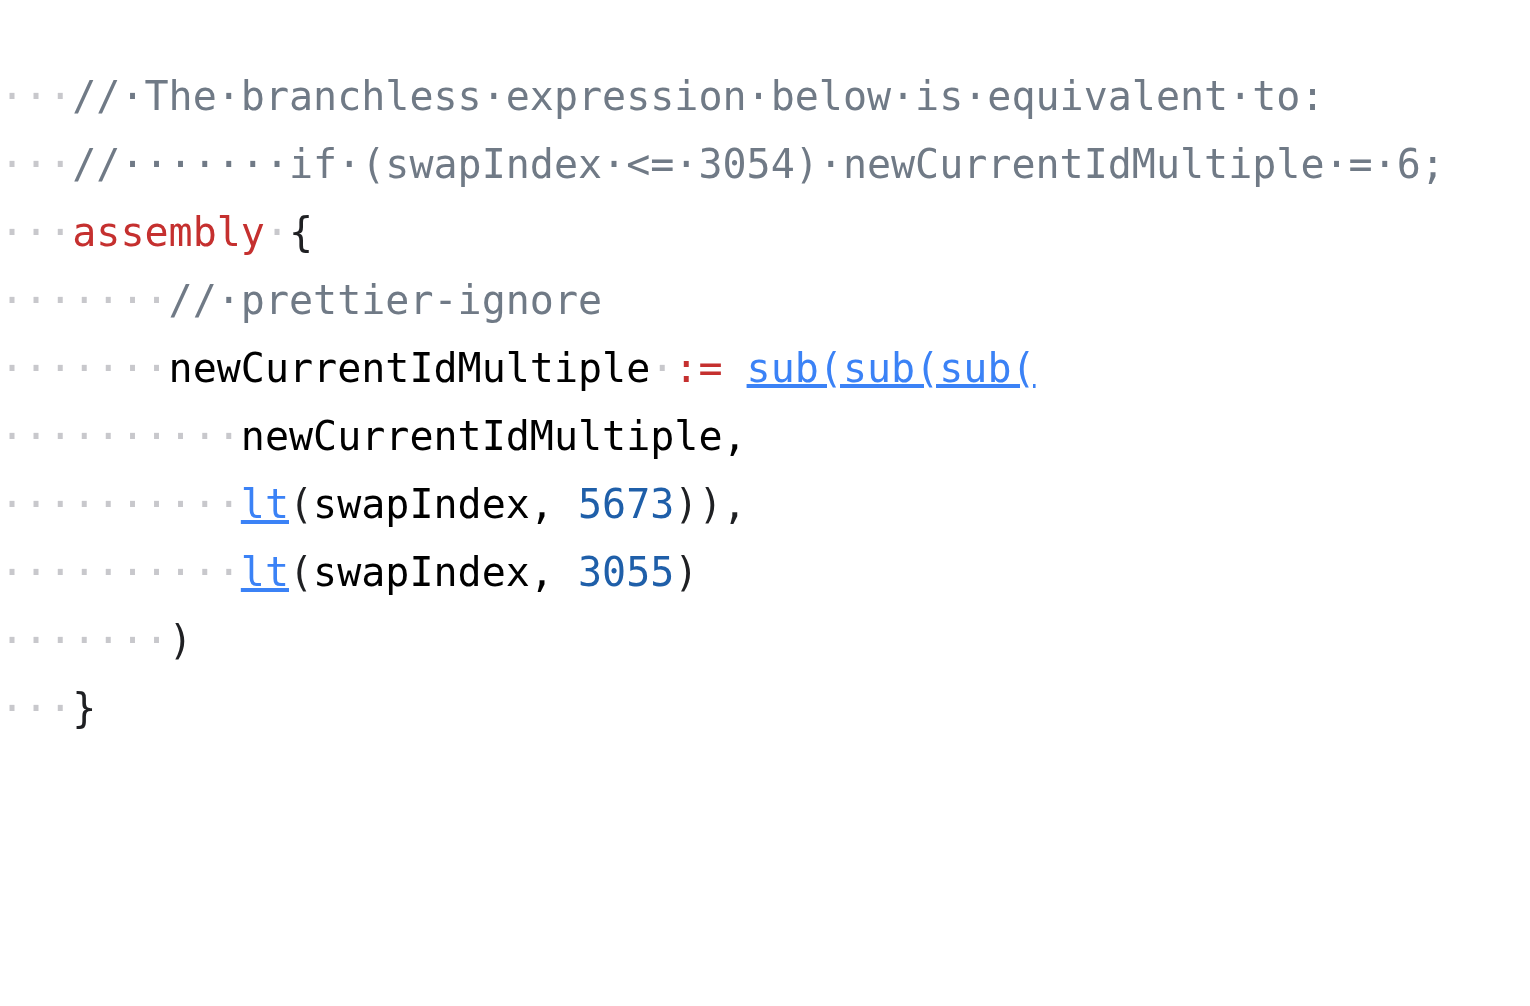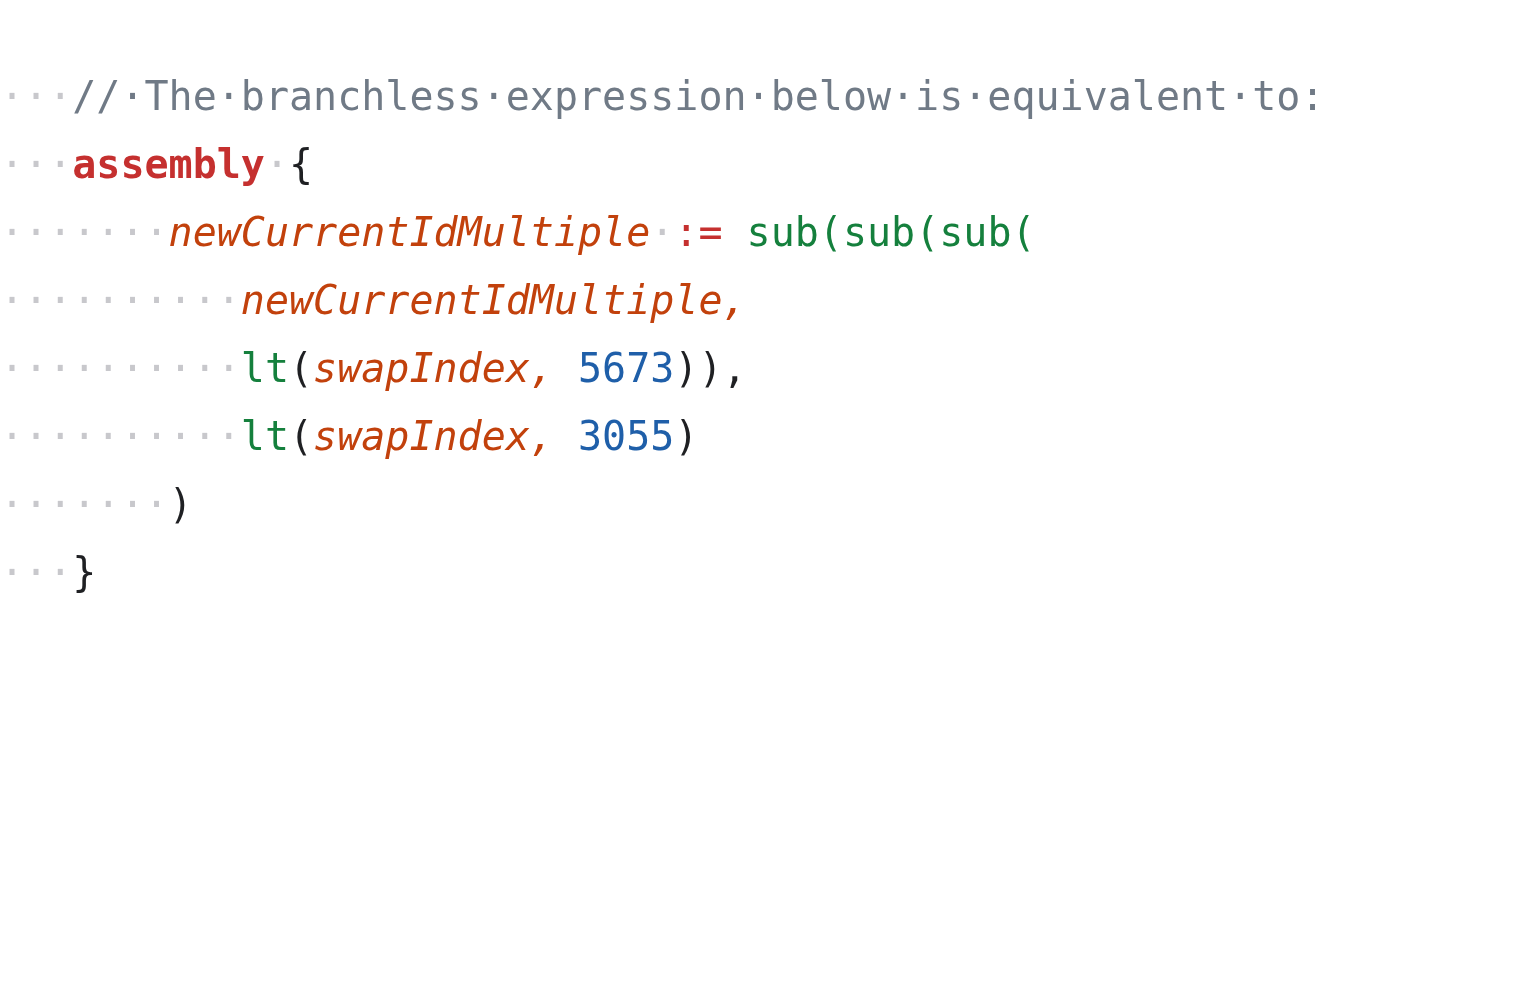--- a/index.html
+++ b/index.html
@@ -30,37 +30,39 @@
     height: 68px;
     line-height: 68px;
     white-space: pre;
     font-size: 40px;
     letter-spacing: 0px;
     font-family: "DejaVu Sans Mono", "Liberation Mono", monospace;
   }
 
   
   .tok-comment  { color: #707a86; }
-  .tok-plain    { color: #c2410c; font-style: italic; }
-  .tok-keyword  { color: #c5302f; font-weight: bold; }
-  .tok-func     { color: #15803d; }
+  .tok-plain    { color: #000000; }
+  .tok-keyword  { color: #c5302f; }
+  .tok-func     { color: #3b82f6; text-decoration: underline; }
   .tok-op       { color: #c5302f; }
   .tok-number   { color: #1f5fa9; }
   .tok-punct    { color: #1f2023; }
 
   
   .ws {
     color: #c8c8cc;
   }
 </style>
 </head>
 <body>
 
 <div id="code-block">
     <div class="code-line"><span class="ws">···</span><span class="tok-comment">//·The·branchless·expression·below·is·equivalent·to:</span></div>
+    <div class="code-line"><span class="ws">···</span><span class="tok-comment">//·······if·(swapIndex·&lt;=·3054)·newCurrentIdMultiple·=·6;</span></div>
     <div class="code-line"><span class="ws">···</span><span class="tok-keyword">assembly</span><span class="ws">·</span><span class="tok-punct">{</span></div>
+    <div class="code-line"><span class="ws">·······</span><span class="tok-comment">//·prettier-ignore</span></div>
     <div class="code-line"><span class="ws">·······</span><span class="tok-plain">newCurrentIdMultiple</span><span class="ws">·</span><span class="tok-op">:=</span><span class="tok-plain"> </span><span class="tok-func">sub(sub(sub(</span></div>
     <div class="code-line"><span class="ws">··········</span><span class="tok-plain">newCurrentIdMultiple,</span></div>
     <div class="code-line"><span class="ws">··········</span><span class="tok-func">lt</span><span class="tok-punct">(</span><span class="tok-plain">swapIndex, </span><span class="tok-number">5673</span><span class="tok-punct">)),</span></div>
     <div class="code-line"><span class="ws">··········</span><span class="tok-func">lt</span><span class="tok-punct">(</span><span class="tok-plain">swapIndex, </span><span class="tok-number">3055</span><span class="tok-punct">)</span></div>
     <div class="code-line"><span class="ws">·······</span><span class="tok-punct">)</span></div>
     <div class="code-line"><span class="ws">···</span><span class="tok-punct">}</span></div>
   </div>
 
 </body></html>

